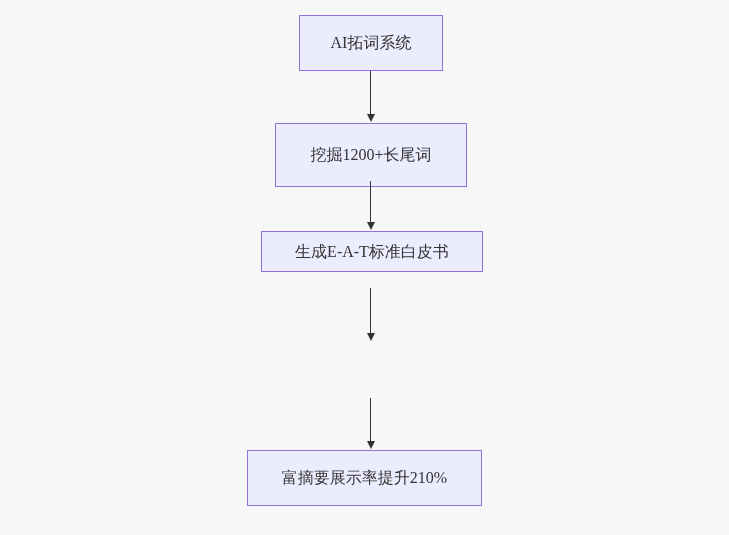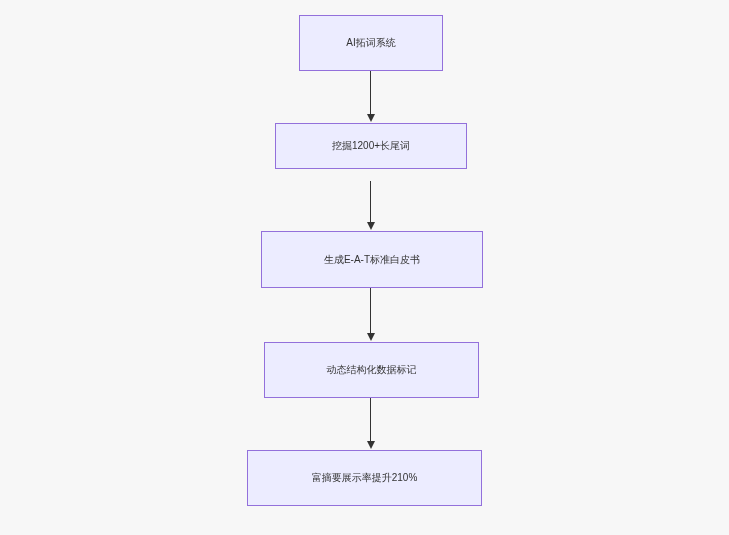--- a/index.html
+++ b/index.html
@@ -23,27 +23,28 @@
     overflow: hidden;
   }
   .node {
     position: absolute;
     display: flex;
     align-items: center;
     justify-content: center;
     background: var(--node-fill);
     border: 1px solid var(--node-border);
     color: var(--text);
-    font-size: 10px;
+    font-size: 16px;
     text-align: center;
     line-height: 1.2;
+    font-family: Liberation Serif, serif;
   }
   .n1 { left: 299px; top: 15px;  width: 144px; height: 56px; }
-  .n2 { left: 275px; top: 123px; width: 192px; height: 46px; }
-  .n3 { left: 261px; top: 231px; width: 222px; height: 57px; }
+  .n2 { left: 275px; top: 123px; width: 192px; height: 64px; }
+  .n3 { left: 261px; top: 231px; width: 222px; height: 41px; }
   .n4 { left: 264px; top: 342px; width: 215px; height: 56px; }
   .n5 { left: 247px; top: 450px; width: 235px; height: 56px; }
 
   .edge {
     position: absolute;
     left: 366px;
     width: 9px;
     display: flex;
     flex-direction: column;
     align-items: center;
@@ -90,23 +91,20 @@
 
   <div class="node n3">
     <span>生成E-A-T标准白皮书</span>
   </div>
 
   <div class="edge e3">
     <div class="line"></div>
     <div class="head"></div>
   </div>
 
-  <div class="node n4">
-    <span>动态结构化数据标记</span>
-  </div>
 
   <div class="edge e4">
     <div class="line"></div>
     <div class="head"></div>
   </div>
 
   <div class="node n5">
     <span>富摘要展示率提升210%</span>
   </div>
 

